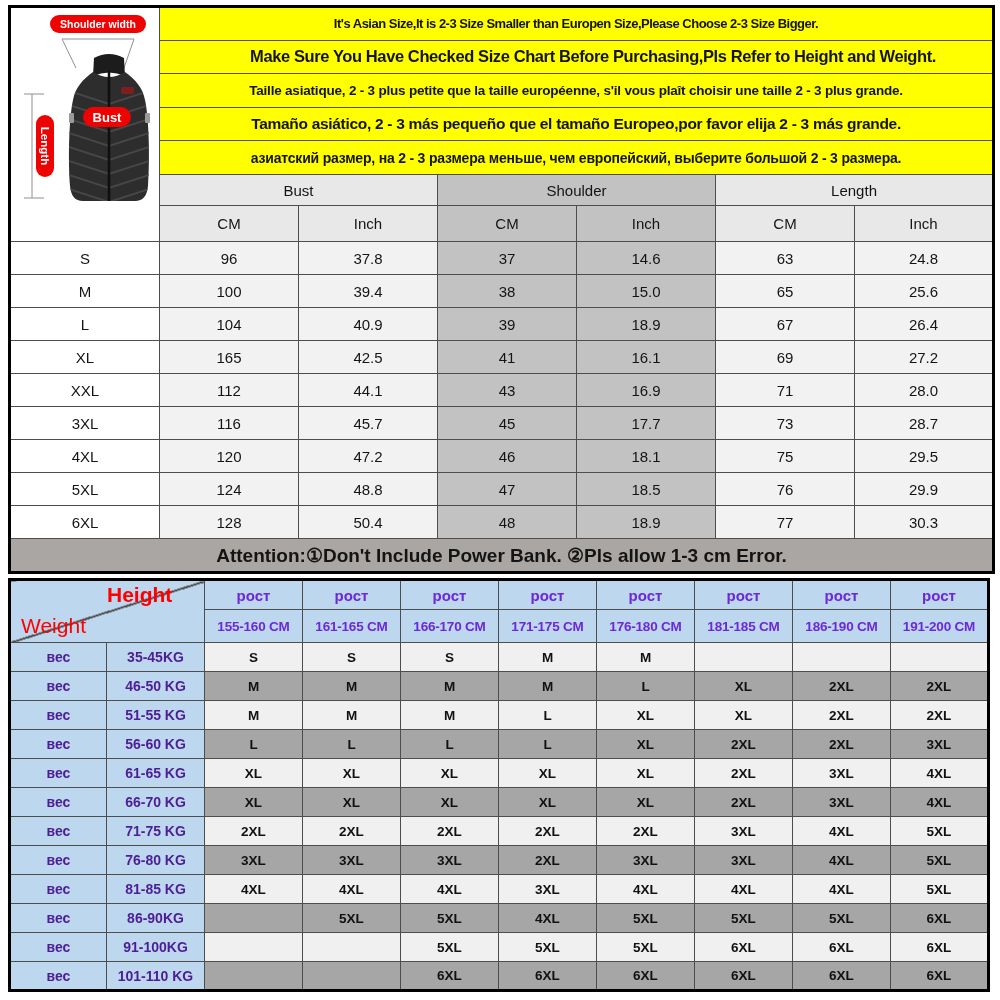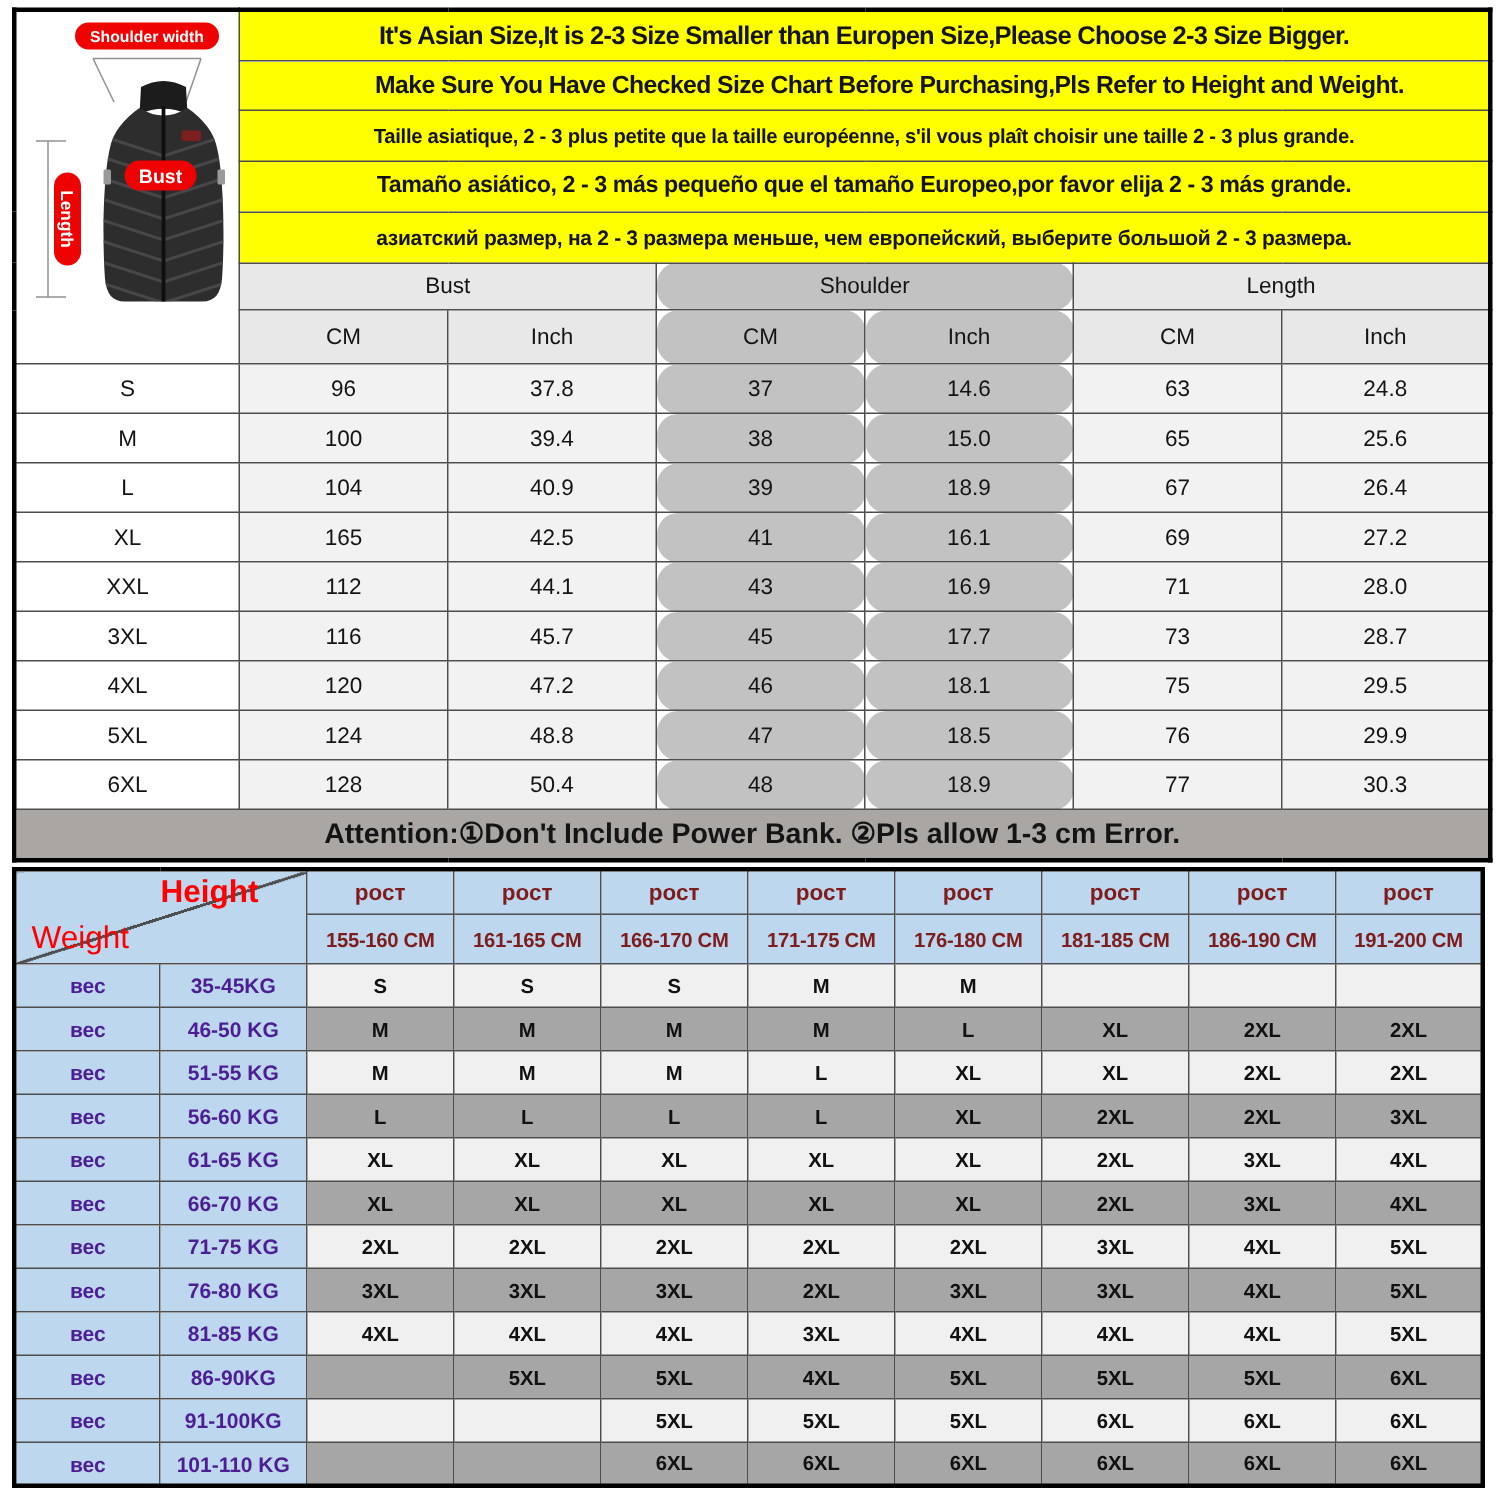--- a/index.html
+++ b/index.html
@@ -10,48 +10,48 @@
   table { border-collapse:collapse; table-layout:fixed; }
   td { text-align:center; vertical-align:middle; }
 
   
   .size-table { position:absolute; left:8px; top:5px; width:984px; border:3px solid #000; }
   .size-table td { border:1.5px solid #4d4d4d; color:#141414; overflow:hidden; }
 
   .vest-cell { background:#fff; padding:0; vertical-align:top; }
 
   .banner-cell { background:#ffff00; color:#ff0000; font-weight:bold; height:33px; white-space:nowrap; }
-  .b1 { font-size:17px; letter-spacing:-0.5px; }
+  .b1 { font-size:13px; letter-spacing:-0.5px; }
   .b2 { font-size:16.5px; letter-spacing:-0.4px;padding-left:34px; }
   .b3 { font-size:13.5px; letter-spacing:-0.2px;text-align:center; }
   .b4 { font-size:15.5px; letter-spacing:-0.3px; }
   .b5 { font-size:14px;   letter-spacing:-0.2px; }
 
   .grp-hdr  { background:#e8e8e8; font-size:15px; height:31px; }
   .unit-hdr { background:#e8e8e8; font-size:15px; height:35px; }
-  .sh { background:#c2c2c2 !important;border-radius:14px; }
+  .sh { background:#c2c2c2 !important; }
 
   .size-table tr.size-row { height:33px; }
   .szl { background:#ffffff; font-size:15px; }
   .val { background:#f2f2f2; font-size:15px; }
 
   .attention { background:#a9a6a3; color:#ff0000; font-weight:bold; font-size:19px; height:34px; }
 
   
   .fit-table { position:absolute; left:8px; top:578px; width:982px; border:3px solid #000; }
   .fit-table td { border:1.5px solid #4d4d4d; overflow:hidden; }
 
   .corner { background-color:#bdd7ee; position:relative; padding:0;
             background-image:linear-gradient(to bottom right,
               transparent calc(50% - 1px), #4d4d4d calc(50% - 1px),
               #4d4d4d calc(50% + 1px), transparent calc(50% + 1px)); }
   .corner .height-lb { position:absolute; top:2px;  left:96px; font-size:21px; font-weight:bold; color:#ff0000; }
   .corner .weight-lb { position:absolute; bottom:4px; left:10px; font-size:21px; font-weight:normal; color:#ff0000; }
 
-  .fh  { background:#bdd7ee; color:#7f1d1d; font-weight:bold; font-size:15px; height:30px; }
+  .fh  { background:#bdd7ee; color:#6d28d9; font-weight:bold; font-size:15px; height:30px; }
   .fr  { font-size:13.5px; height:33px; letter-spacing:-0.2px; }
   .wlab, .wrange { background:#bdd7ee; color:#4c1d95; font-weight:bold; font-size:14px; }
   .fit-table tr.fit-row { height:29px; }
   .fs { font-weight:bold; font-size:13.5px; color:#111; }
   tr.light .fs { background:#f0f0f0; }
   tr.dark  .fs { background:#a6a6a6; }
 
   svg text { font-family:"Liberation Sans", sans-serif; }
 </style>
 </head>

